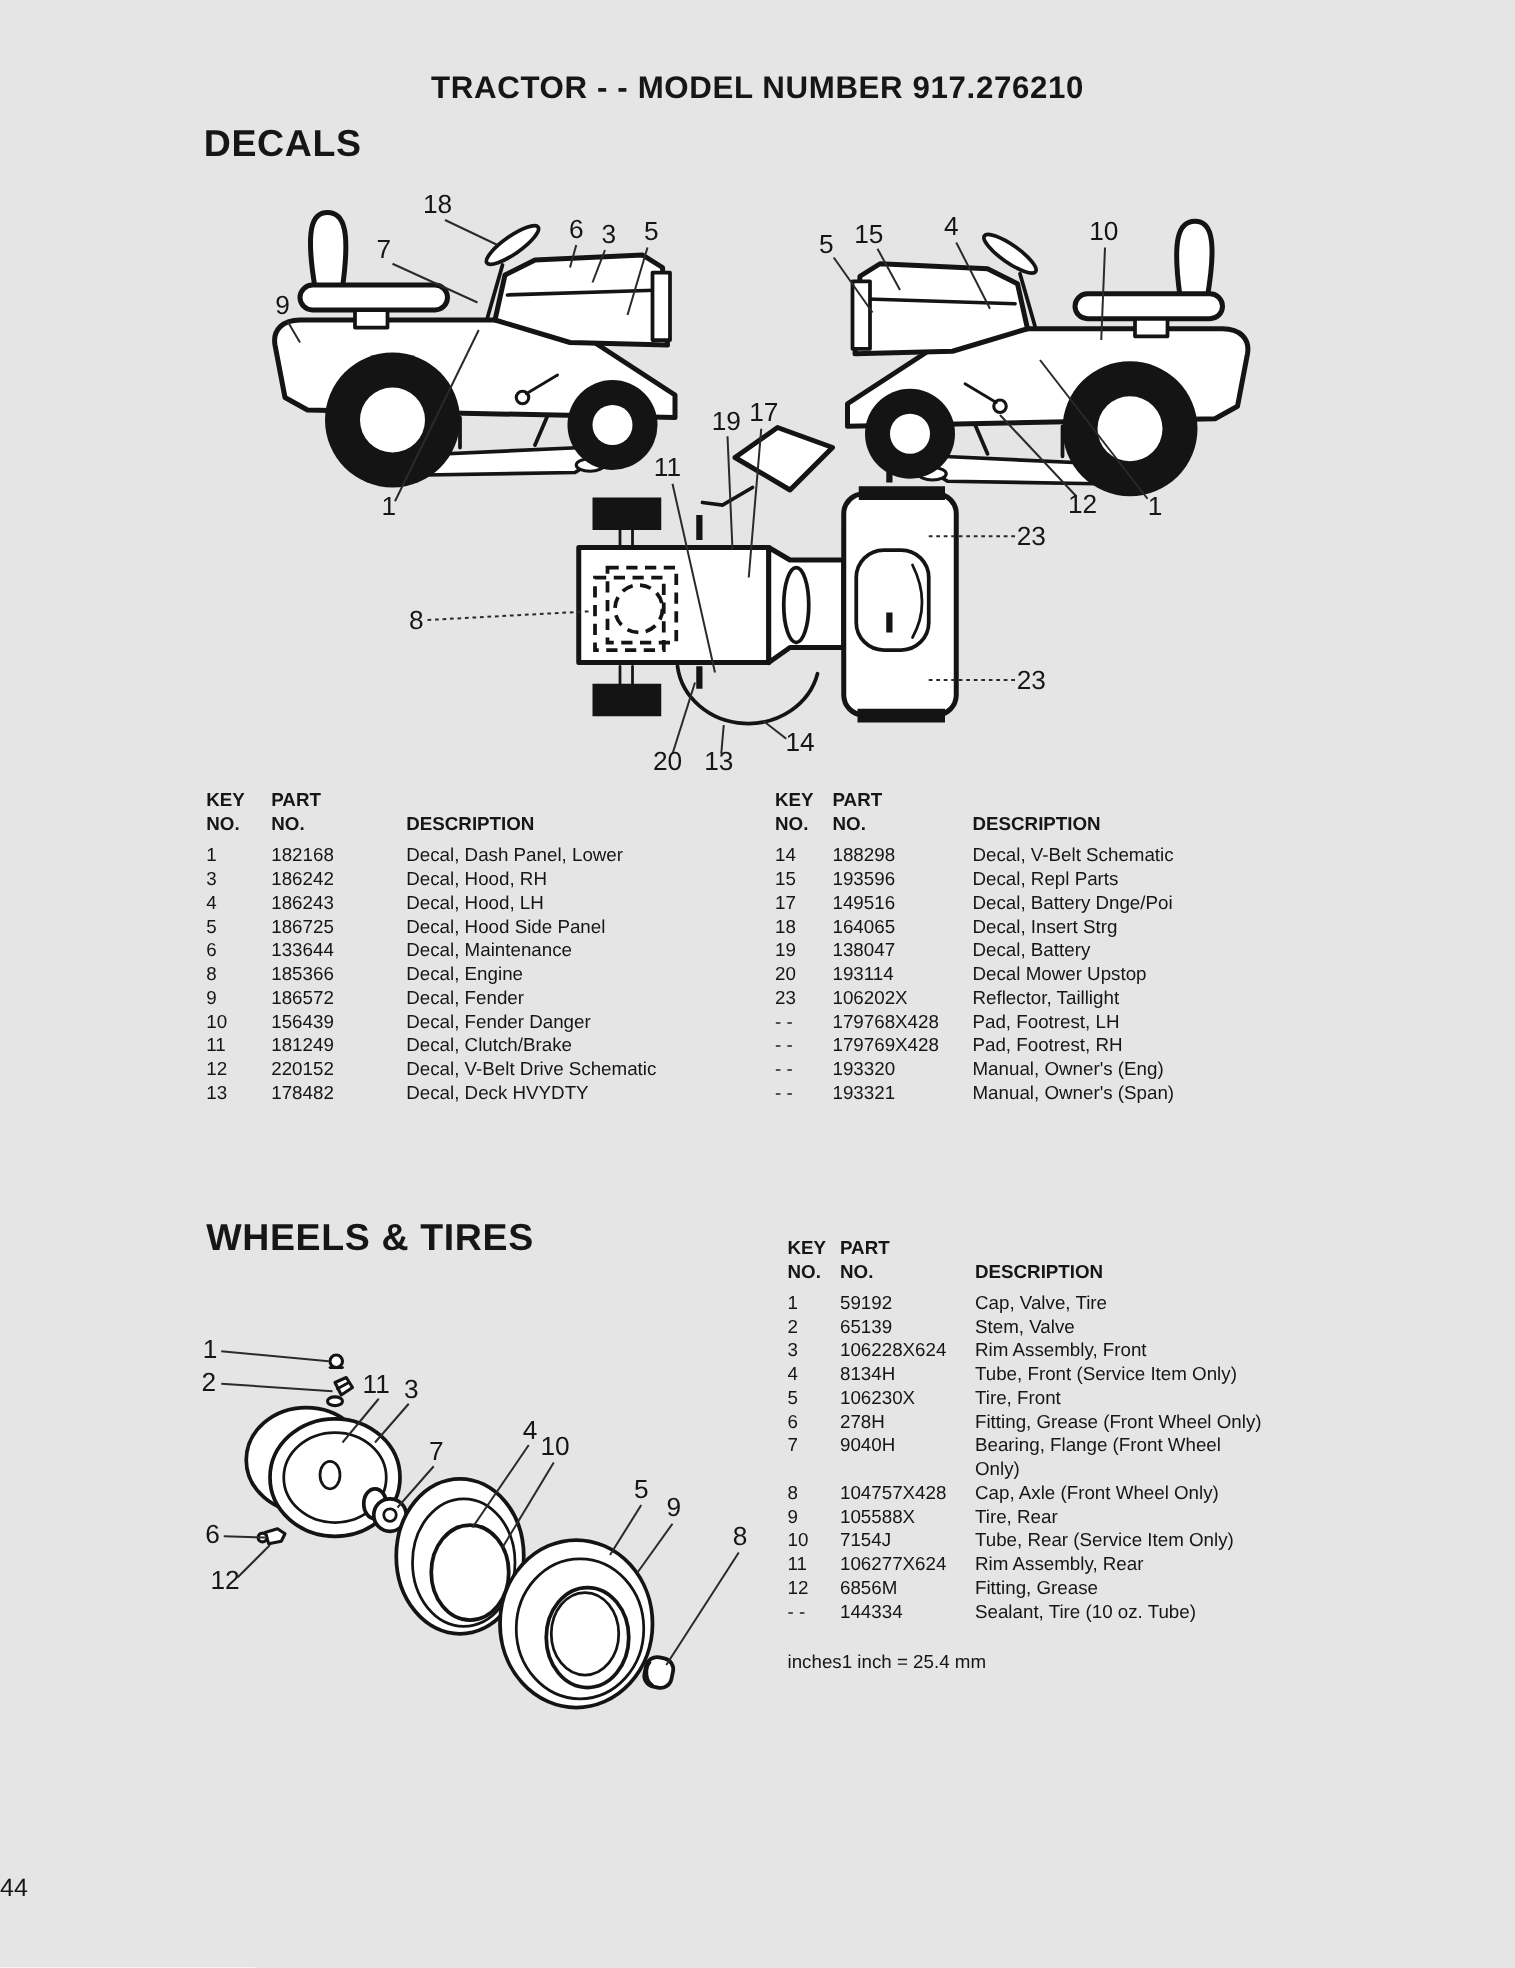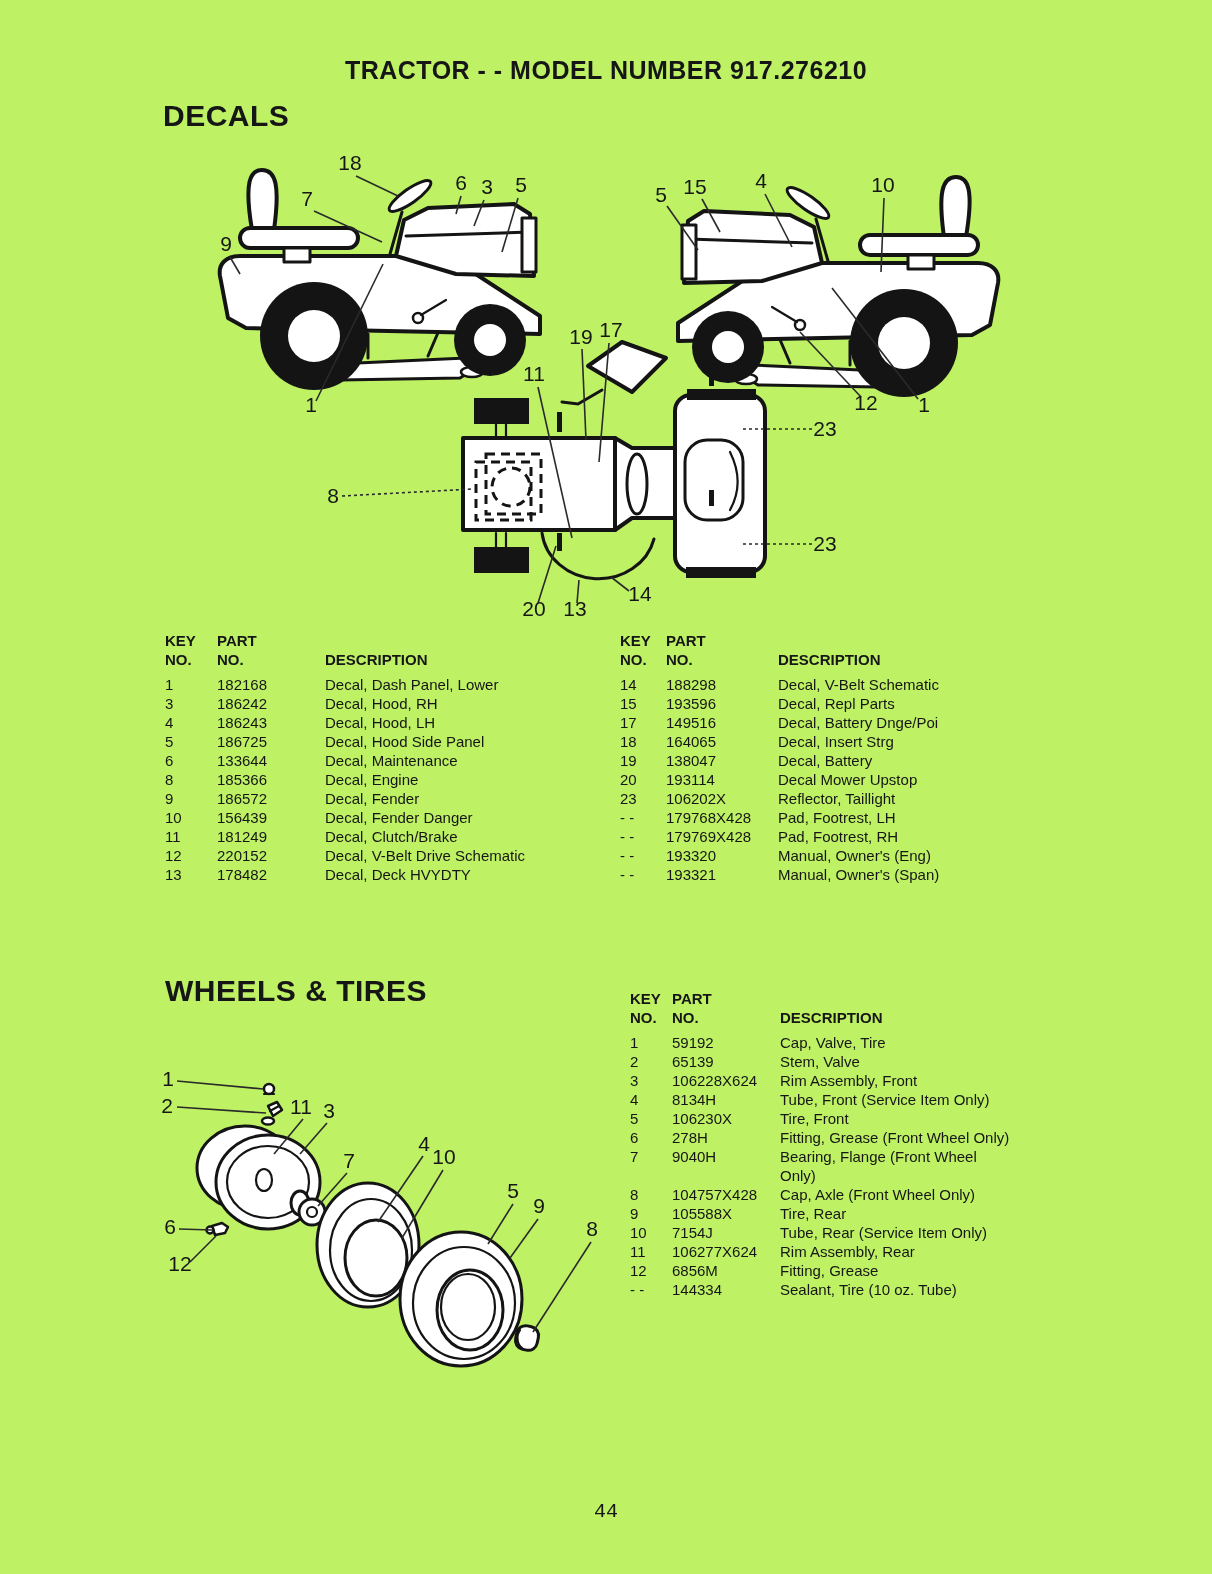--- a/index.html
+++ b/index.html
@@ -1,36 +1,36 @@
 <!DOCTYPE html>
 <html><head>
 <meta charset="utf-8">
 <style>
   html,body{margin:0;padding:0;background:#fff;}
-  .page{position:relative;width:1212px;height:1574px;background:#bef264;margin:0 auto;
+  .page{position:relative;width:1212px;height:1574px;background:#e5e5e5;margin:0 auto;
         font-family:"Liberation Sans",sans-serif;color:#161616;overflow:hidden;}
   .title{position:absolute;top:56px;left:0;width:100%;text-align:center;
          font-size:25px;font-weight:bold;letter-spacing:.5px;}
   .sec-heading{position:absolute;font-size:30px;font-weight:bold;letter-spacing:.5px;}
   .h-decals{top:99px;left:163px;}
   .h-wheels{top:974px;left:165px;}
   .main-diagram{position:absolute;top:140px;left:170px;}
   .wheel-diagram{position:absolute;top:1040px;left:150px;}
   table.parts{position:absolute;border-collapse:collapse;table-layout:fixed;
               font-size:15px;line-height:19px;color:#161616;margin-top:19px;}
   table.parts td{padding:0;vertical-align:top;}
   table.parts thead td{font-weight:bold;}
   table.parts thead tr.sub td{padding-bottom:6px;}
   td.desc{white-space:pre-line;}
   .t-decals-left{top:612px;left:165px;width:445px;}
   .t-decals-right{top:612px;left:620px;width:398px;}
   .t-wheels{top:970px;left:630px;width:412px;}
   .note{position:absolute;top:1318px;left:630px;width:410px;font-size:15px;line-height:23px;}
   .note p{margin:0;}
-  .page-num{position:absolute;top:1500px;left:0;width:100%;text-align:center;font-size:20px;font-family:Liberation Mono, monospace;}
+  .page-num{position:absolute;top:1500px;left:0;width:100%;font-size:20px;}
   
   .o4{fill:#fff;stroke:#141414;stroke-width:4;stroke-linejoin:round;}
   .o3{fill:#fff;stroke:#141414;stroke-width:3;stroke-linejoin:round;}
   .o2{fill:#fff;stroke:#141414;stroke-width:2.5;stroke-linejoin:round;}
   .l3{fill:none;stroke:#141414;stroke-width:3;stroke-linecap:round;}
   .l2{fill:none;stroke:#141414;stroke-width:2.2;stroke-linecap:round;}
   .leader{fill:none;stroke:#2a2a2a;stroke-width:1.6;}
   .leader-dot{fill:none;stroke:#2a2a2a;stroke-width:1.6;stroke-dasharray:3 3;}
   .dash{fill:none;stroke:#141414;stroke-width:3;stroke-dasharray:9 6;}
   .num{font-family:"Liberation Sans",sans-serif;font-size:21px;fill:#161616;}
@@ -461,17 +461,18 @@
         </tr>
         <tr>
           <td class="key">- -</td>
           <td class="part">144334</td>
           <td class="desc">Sealant, Tire (10 oz. Tube)</td>
         </tr>
     </tbody>
   </table>
 
   <div class="note">
+    <p>inches1 inch = 25.4 mm</p>
   </div>
 
   <div class="page-num">44</div>
 
 </div>
 
 </body></html>

